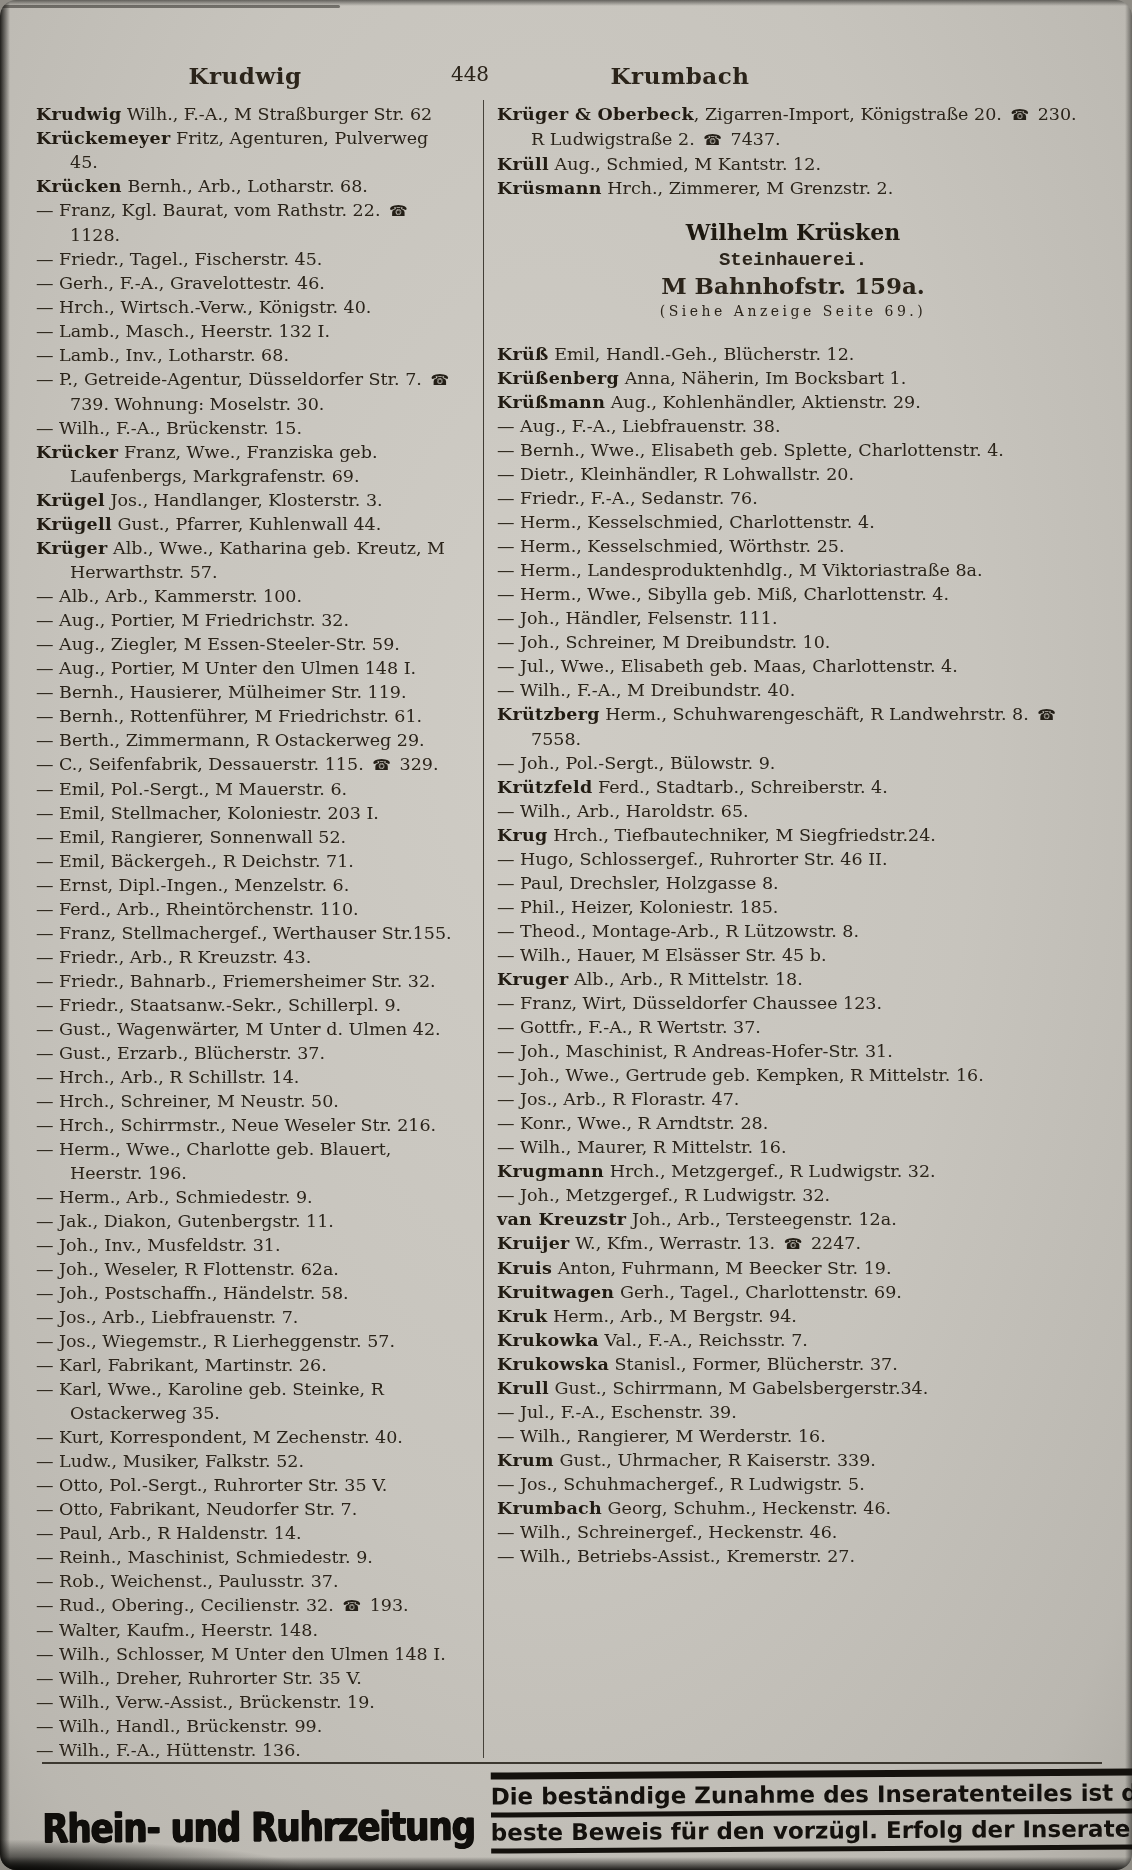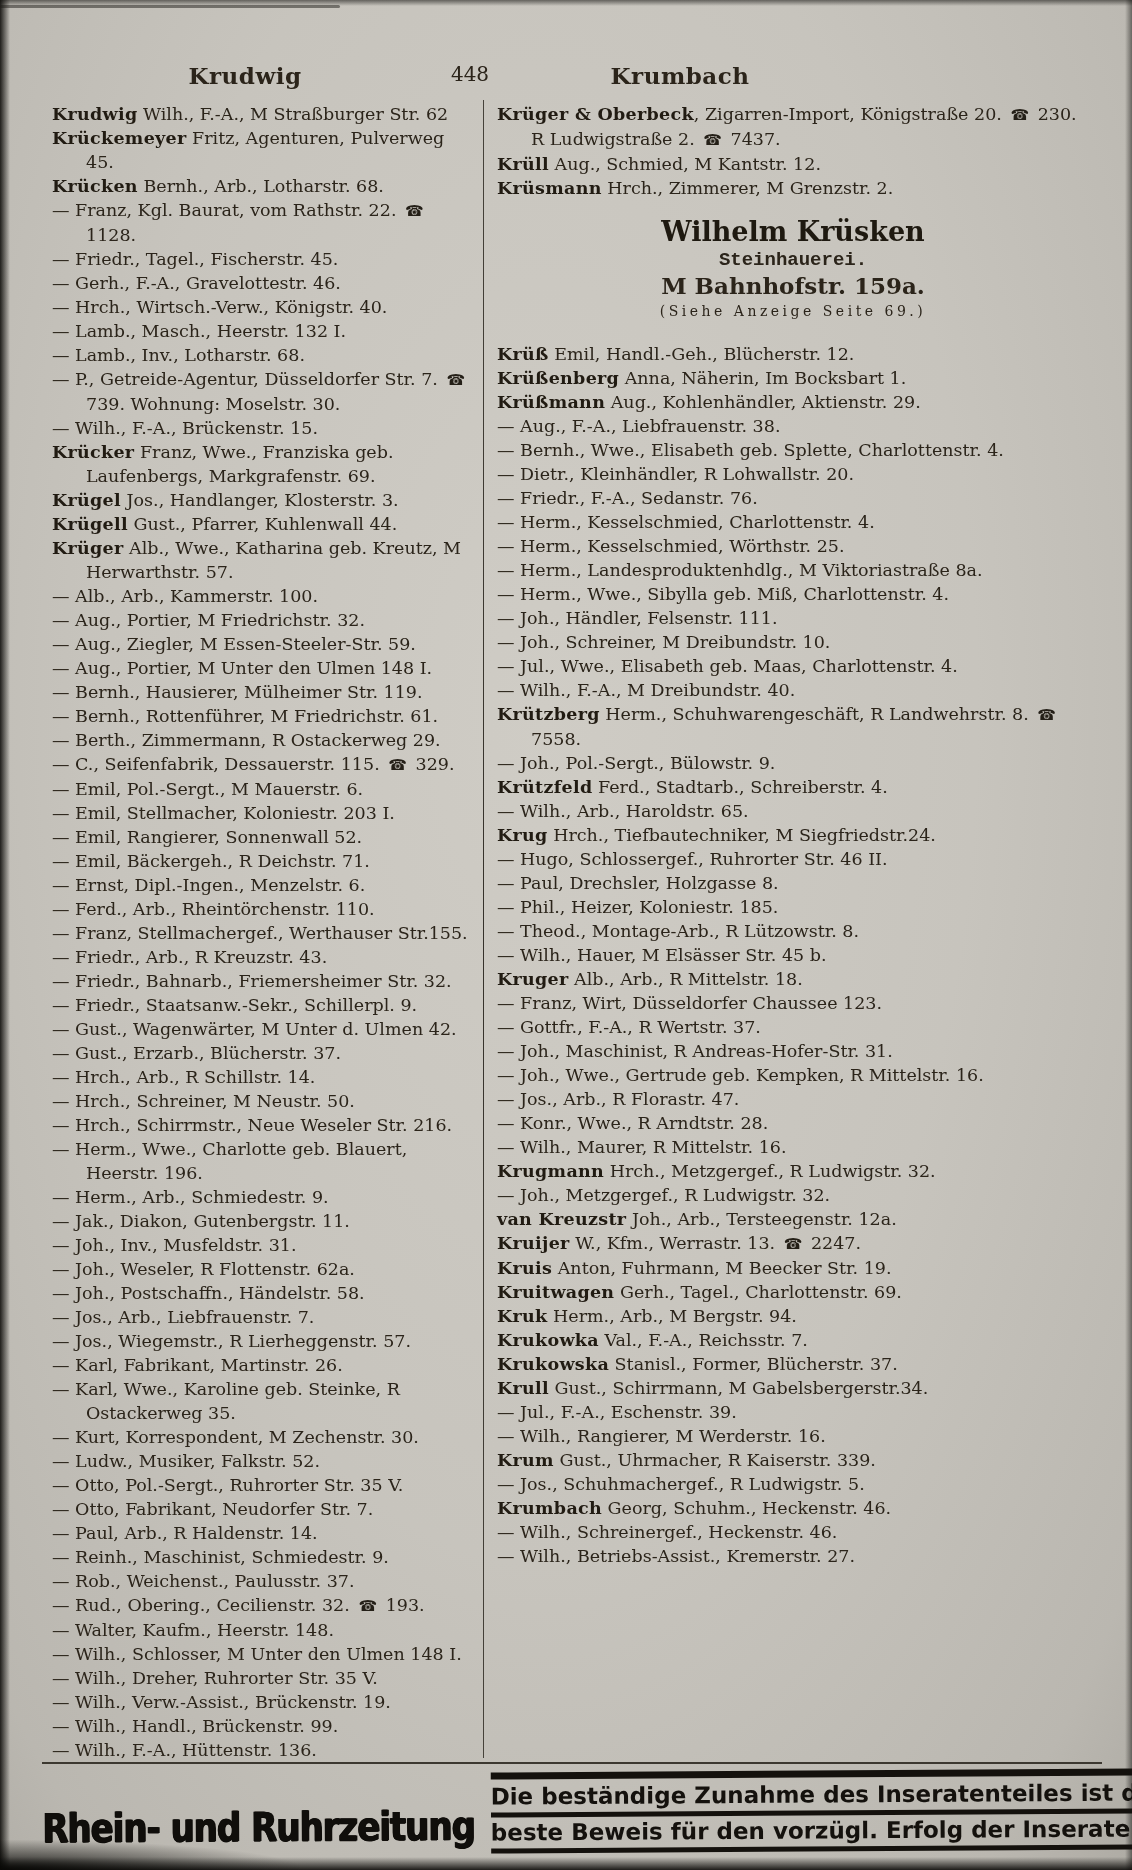--- a/index.html
+++ b/index.html
@@ -1,20 +1,20 @@
 <!DOCTYPE html>
 <html lang="de"><head>
 <meta charset="utf-8">
 <title>Adressbuch Seite 448</title>
 <style>
   html,body{margin:0;padding:0;background:#8f8c85;}
   .scan{
     position:relative;width:1132px;height:1870px;overflow:hidden;
     background:radial-gradient(ellipse at 48% 38%, #cfccc5 0%, #c7c4bd 52%, #bab7b0 88%, #aeaba4 100%);
-    font-family:"DejaVu Serif", serif;color:#2b241a;
+    font-family:"DejaVu Serif", serif;color:#2b241a;border-radius:16px;
   }
   
   .edge-left{position:absolute;left:0;top:0;width:10px;height:100%;
     background:linear-gradient(90deg, rgba(18,17,14,.92), rgba(18,17,14,0));}
   .edge-right{position:absolute;right:0;top:0;width:7px;height:100%;
     background:linear-gradient(270deg, rgba(18,17,14,.5), rgba(18,17,14,0));}
   .edge-top{position:absolute;left:0;top:0;width:100%;height:6px;
     background:linear-gradient(180deg, rgba(18,17,14,.55), rgba(18,17,14,0));}
   .edge-bottom{position:absolute;left:0;bottom:0;width:100%;height:13px;
     background:linear-gradient(0deg, rgba(12,11,9,.9), rgba(12,11,9,0));}
@@ -29,30 +29,30 @@
     font-weight:bold;font-size:23px;letter-spacing:.5px;}
   .h-num{position:absolute;left:430px;width:80px;text-align:center;font-size:20px;}
   .h-right{position:absolute;left:585px;width:190px;text-align:center;
     font-weight:bold;font-size:23px;letter-spacing:.5px;}
 
   .divider{position:absolute;left:483px;top:100px;width:1px;height:1658px;
     background:linear-gradient(180deg,#46423a, #35312a 50%, #46423a);}
 
   
   .col{position:absolute;top:102px;}
-  .col-left{left:52px;width:422px;}
+  .col-left{left:36px;width:422px;}
   .col-right{left:497px;width:592px;}
   .entry{margin:0;padding-left:34px;text-indent:-34px;
     font-size:17.5px;line-height:24px;}
   .entry b{font-weight:bold;letter-spacing:.3px;color:#211b12;}
   .tel{font-family:"DejaVu Sans",sans-serif;font-size:15px;padding:0 3px;color:#241f17;}
 
   
   .ad-box{text-align:center;margin:14px 0 16px;padding:2px 0;}
-  .ad-name{font-size:27px;font-weight:bold;line-height:32px;color:#1e1910;}
+  .ad-name{font-size:22px;font-weight:bold;line-height:32px;color:#1e1910;}
   .ad-trade{font-size:19px;font-weight:bold;line-height:25px;font-family:Liberation Mono, monospace;}
   .ad-address{font-size:23px;font-weight:bold;line-height:25px;}
   .ad-note{font-size:14px;line-height:26px;letter-spacing:3.5px;}
 
   
   .footer-rule{position:absolute;top:1762px;left:42px;right:30px;height:2px;background:#3c3830;}
   .footer{position:absolute;top:1772px;left:42px;right:28px;height:86px;
     display:flex;align-items:stretch;gap:16px;transform:rotate(-0.35deg);}
   .brand{flex:none;align-self:flex-end;padding-bottom:8px;
     font-family:"DejaVu Sans",sans-serif;font-weight:bold;font-size:34px;
@@ -118,21 +118,21 @@
       <p class="entry">— Herm., Wwe., Charlotte geb. Blauert, Heerstr. 196.</p>
       <p class="entry">— Herm., Arb., Schmiedestr. 9.</p>
       <p class="entry">— Jak., Diakon, Gutenbergstr. 11.</p>
       <p class="entry">— Joh., Inv., Musfeldstr. 31.</p>
       <p class="entry">— Joh., Weseler, R Flottenstr. 62a.</p>
       <p class="entry">— Joh., Postschaffn., Händelstr. 58.</p>
       <p class="entry">— Jos., Arb., Liebfrauenstr. 7.</p>
       <p class="entry">— Jos., Wiegemstr., R Lierheggenstr. 57.</p>
       <p class="entry">— Karl, Fabrikant, Martinstr. 26.</p>
       <p class="entry">— Karl, Wwe., Karoline geb. Steinke, R Ostackerweg 35.</p>
-      <p class="entry">— Kurt, Korrespondent, M Zechenstr. 30.</p>
+      <p class="entry">— Kurt, Korrespondent, M Zechenstr. 40.</p>
       <p class="entry">— Ludw., Musiker, Falkstr. 52.</p>
       <p class="entry">— Otto, Pol.-Sergt., Ruhrorter Str. 35 V.</p>
       <p class="entry">— Otto, Fabrikant, Neudorfer Str. 7.</p>
       <p class="entry">— Paul, Arb., R Haldenstr. 14.</p>
       <p class="entry">— Reinh., Maschinist, Schmiedestr. 9.</p>
       <p class="entry">— Rob., Weichenst., Paulusstr. 37.</p>
       <p class="entry">— Rud., Obering., Cecilienstr. 32. <span class="tel">☎</span> 193.</p>
       <p class="entry">— Walter, Kaufm., Heerstr. 148.</p>
       <p class="entry">— Wilh., Schlosser, M Unter den Ulmen 148 I.</p>
       <p class="entry">— Wilh., Dreher, Ruhrorter Str. 35 V.</p>

